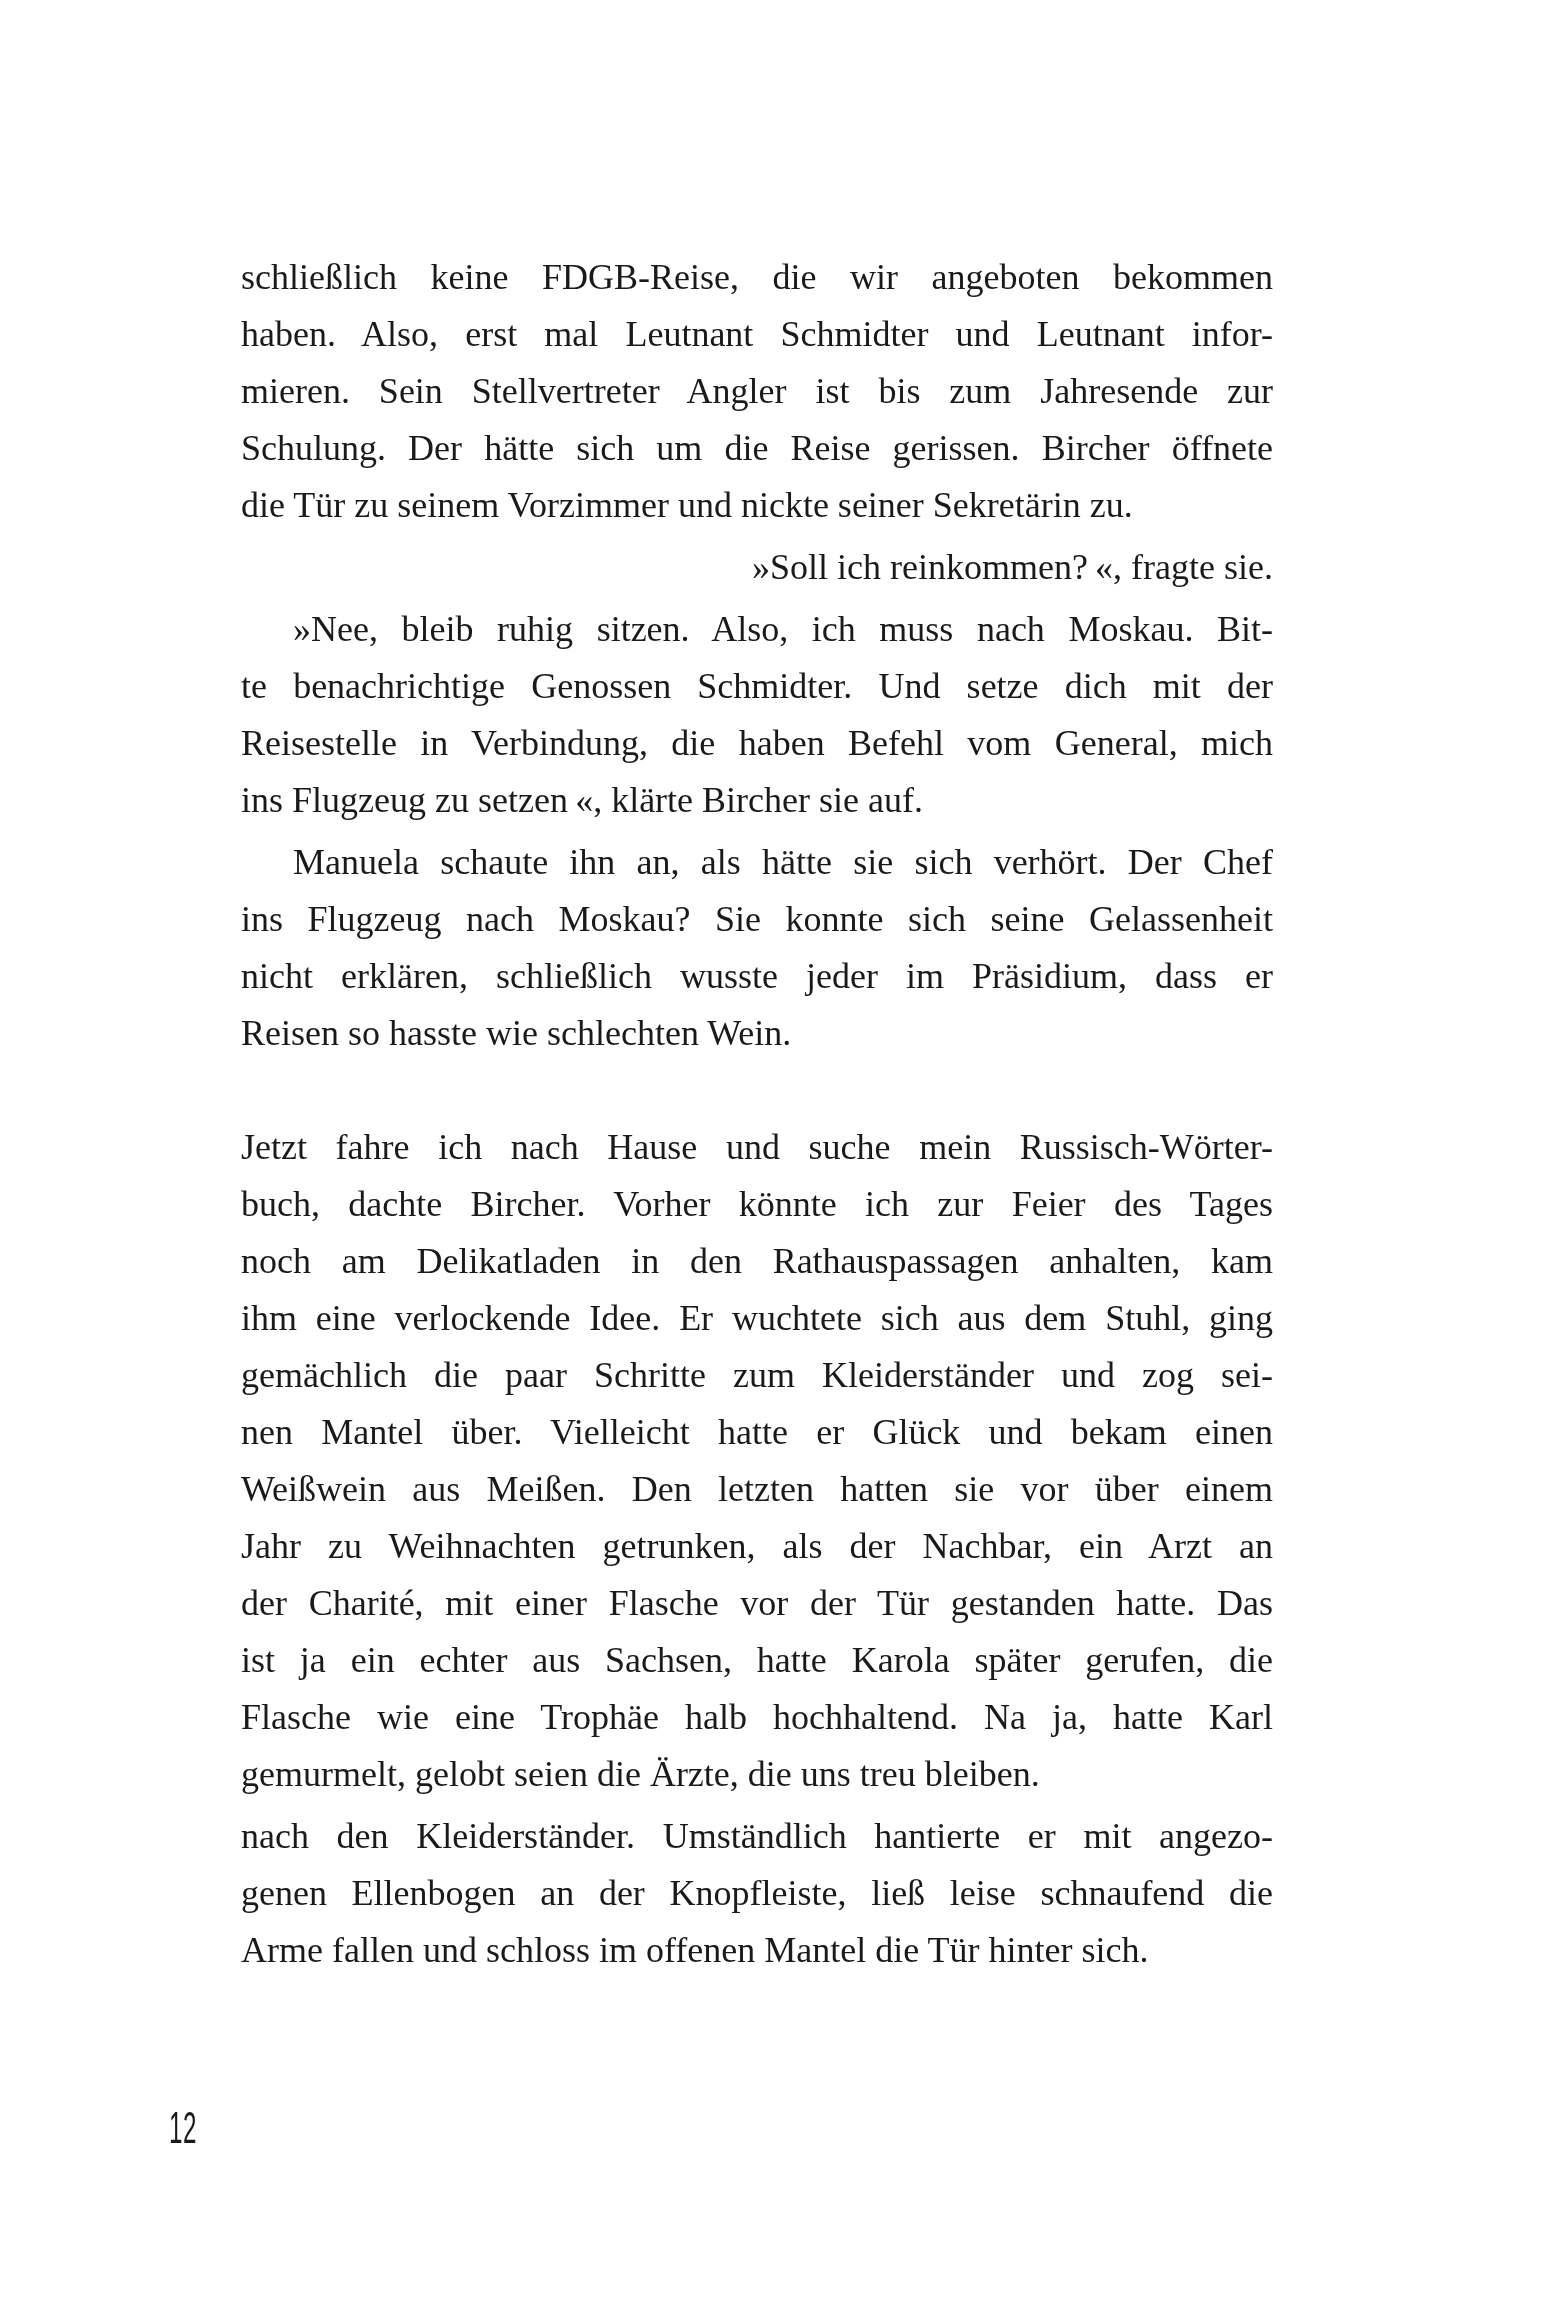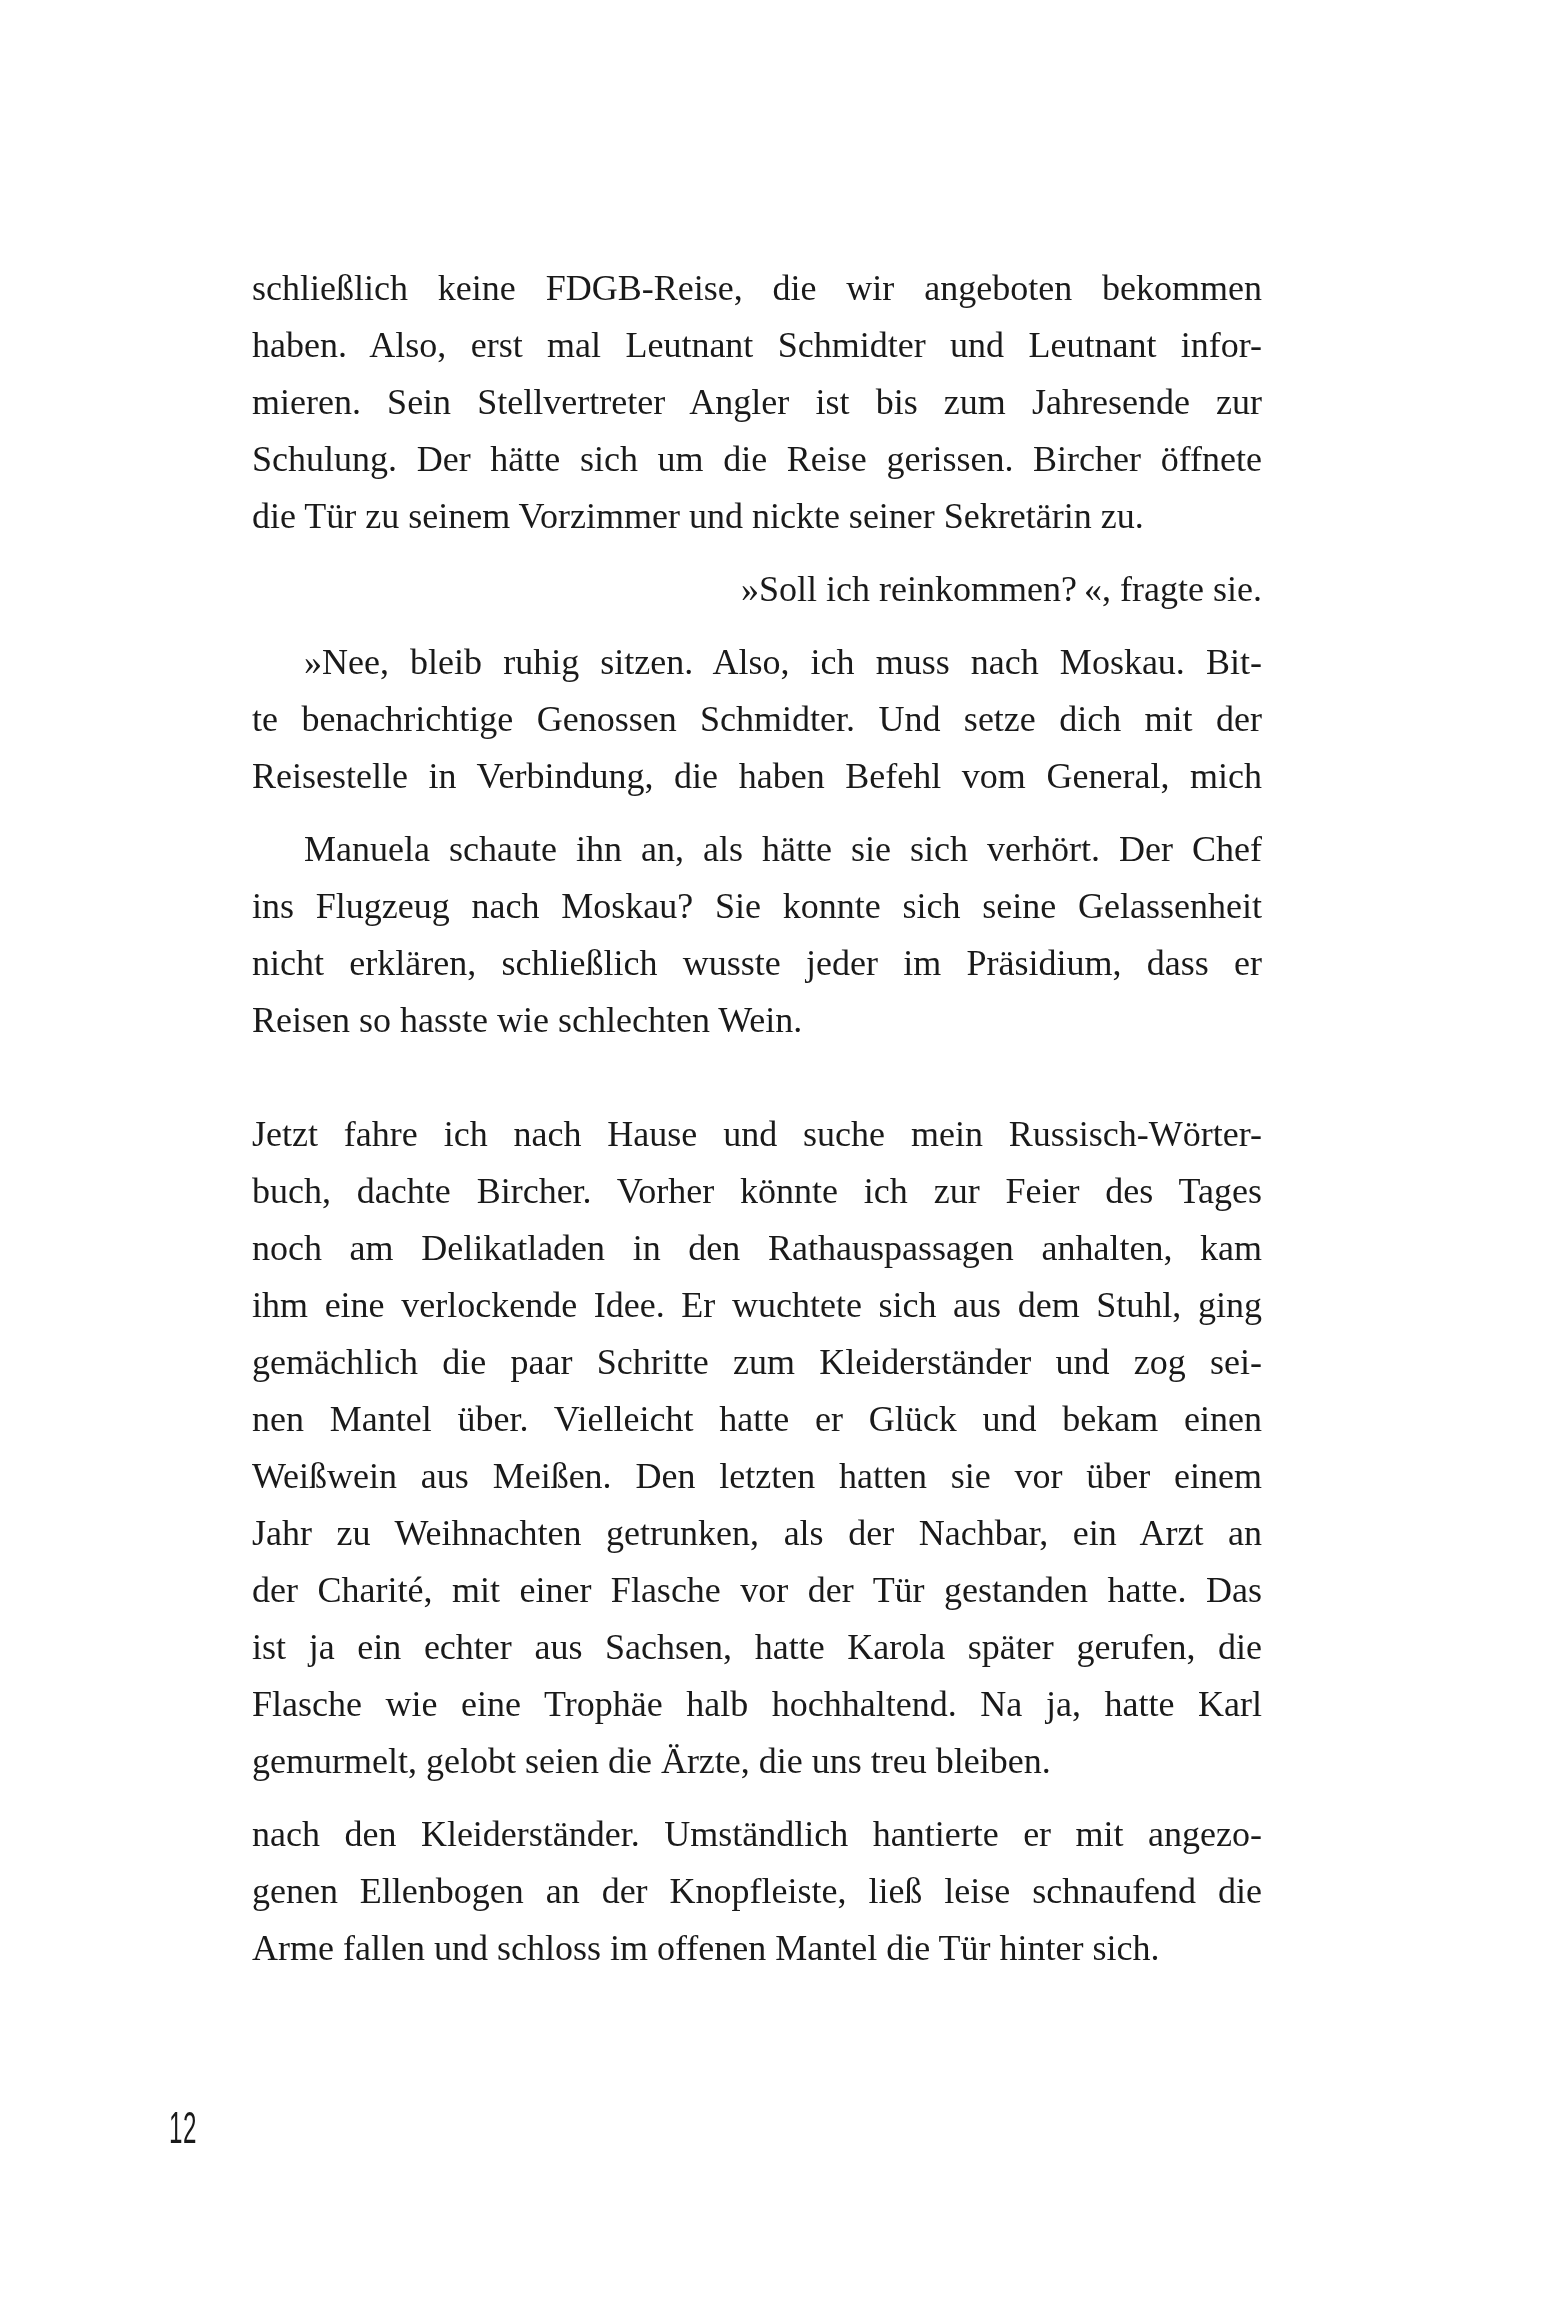--- a/index.html
+++ b/index.html
@@ -18,21 +18,21 @@
   .text-block {
     position: absolute;
     left: 236px;
     top: 244px;
     width: 1042px;
     color: #1a1a1a;
     font-size: 36px;
     line-height: 57px;
     font-kerning: normal;
   }
-  .paragraph { margin: 16px; padding: 0; }
+  .paragraph { margin: 5px; padding: 0; }
   .paragraph.gap-before { margin-top: 57px; }
   .line {
     white-space: normal;
     text-align: left;
   }
   .line.just {
     text-align: justify;
     text-align-last: justify;
   }
   .line.indent {
@@ -64,20 +64,21 @@
         <div class="line just">Schulung. Der hätte sich um die Reise gerissen. Bircher öffnete</div>
         <div class="line">die Tür zu seinem Vorzimmer und nickte seiner Sekretärin zu.</div>
       </div>
       <div class="paragraph">
         <div class="line indent">»Soll ich reinkommen? «, fragte sie.</div>
       </div>
       <div class="paragraph">
         <div class="line indent just">»Nee, bleib ruhig sitzen. Also, ich muss nach Moskau. Bit-</div>
         <div class="line just">te benachrichtige Genossen Schmidter. Und setze dich mit der</div>
         <div class="line just">Reisestelle in Verbindung, die haben Befehl vom General, mich</div>
+        <div class="line">ins Flugzeug zu setzen «, klärte Bircher sie auf.</div>
       </div>
       <div class="paragraph">
         <div class="line indent just">Manuela schaute ihn an, als hätte sie sich verhört. Der Chef</div>
         <div class="line just">ins Flugzeug nach Moskau? Sie konnte sich seine Gelassenheit</div>
         <div class="line just">nicht erklären, schließlich wusste jeder im Präsidium, dass er</div>
         <div class="line">Reisen so hasste wie schlechten Wein.</div>
       </div>
       <div class="paragraph gap-before">
         <div class="line just">Jetzt fahre ich nach Hause und suche mein Russisch-Wörter-</div>
         <div class="line just">buch, dachte Bircher. Vorher könnte ich zur Feier des Tages</div>

